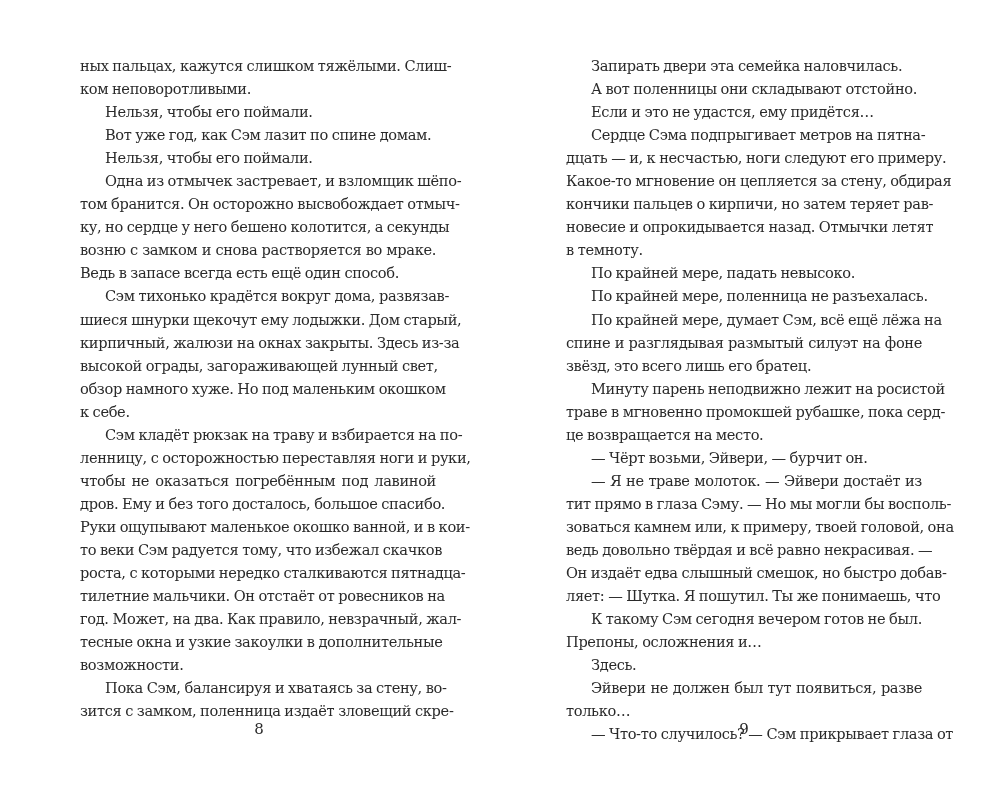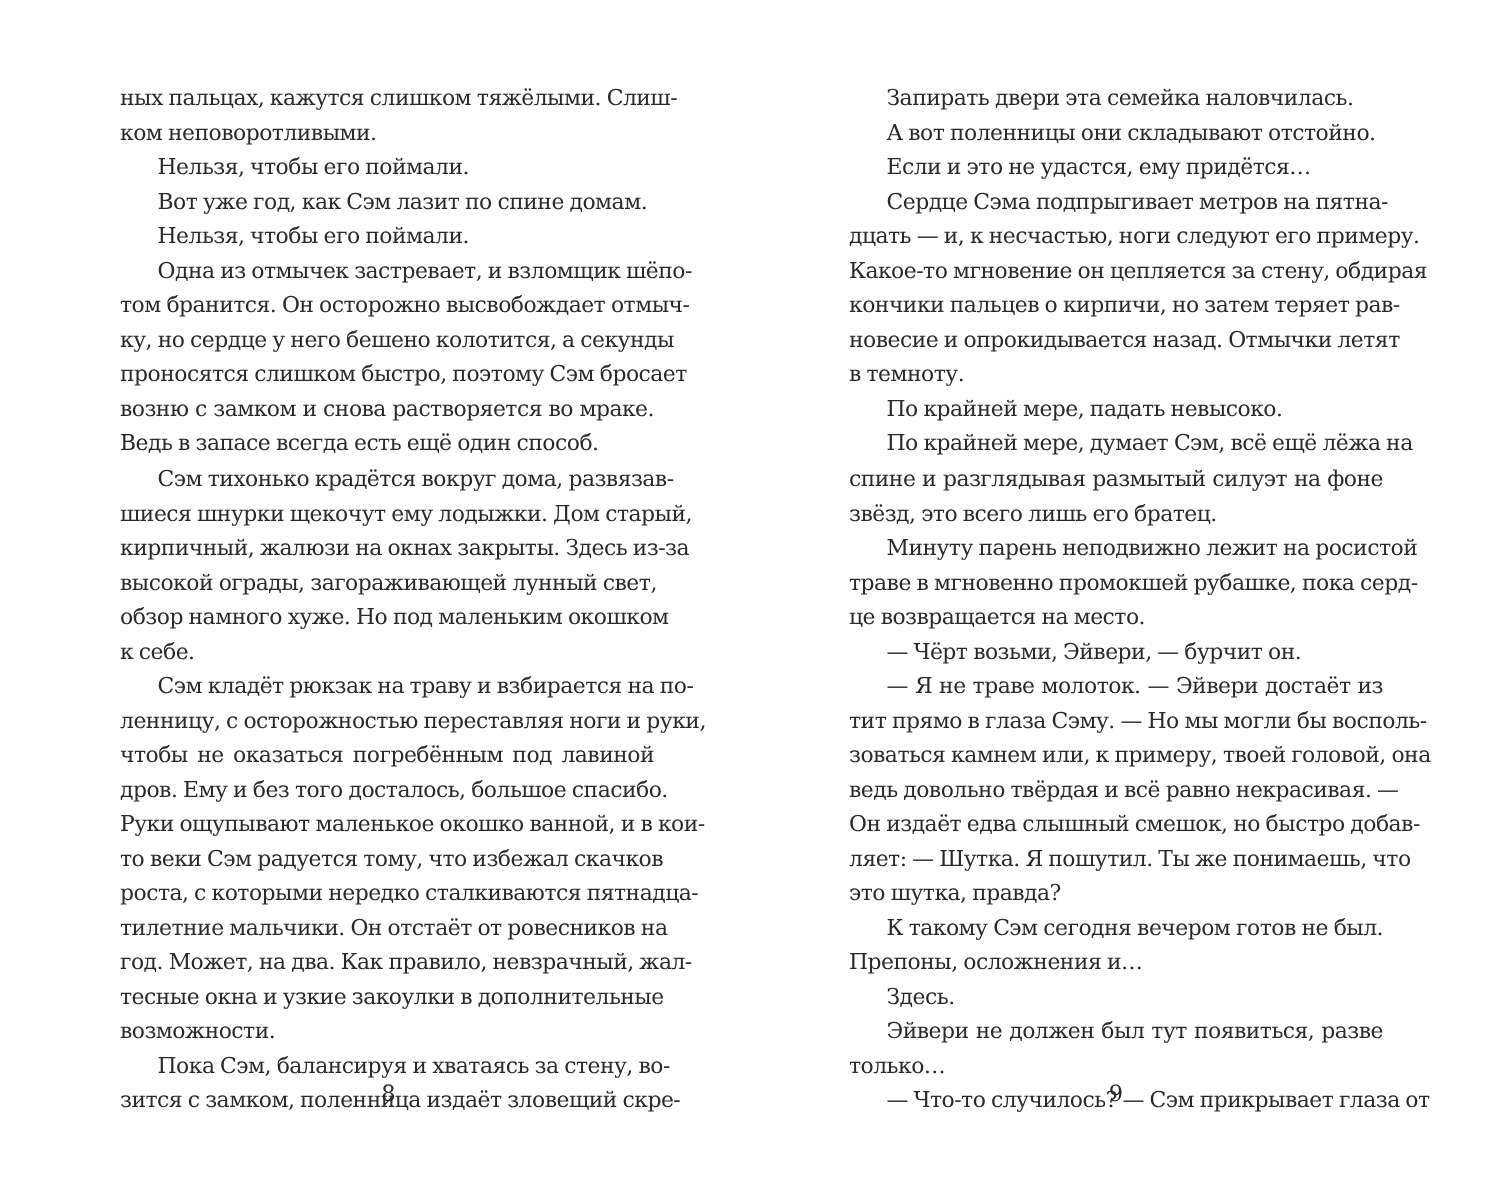--- a/index.html
+++ b/index.html
@@ -55,21 +55,20 @@
 <div class="page left">
   <div class="text-block" id="left-text">
       <span class="line">ных пальцах, кажутся слишком тяжёлыми. Слиш-</span>
       <span class="line last">ком неповоротливыми.</span>
       <span class="line indent last">Нельзя, чтобы его поймали.</span>
       <span class="line indent last">Вот уже год, как Сэм лазит по спине домам.</span>
       <span class="line indent last">Нельзя, чтобы его поймали.</span>
       <span class="line indent">Одна из отмычек застревает, и взломщик шёпо-</span>
       <span class="line">том бранится. Он осторожно высвобождает отмыч-</span>
       <span class="line">ку, но сердце у него бешено колотится, а секунды</span>
-      <span class="line">проносятся слишком быстро, поэтому Сэм бросает</span>
       <span class="line">возню с замком и снова растворяется во мраке.</span>
       <span class="line last">Ведь в запасе всегда есть ещё один способ.</span>
       <span class="line indent">Сэм тихонько крадётся вокруг дома, развязав-</span>
       <span class="line">шиеся шнурки щекочут ему лодыжки. Дом старый,</span>
       <span class="line">кирпичный, жалюзи на окнах закрыты. Здесь из-за</span>
       <span class="line">высокой ограды, загораживающей лунный свет,</span>
       <span class="line">обзор намного хуже. Но под маленьким окошком</span>
       <span class="line last">к себе.</span>
       <span class="line indent">Сэм кладёт рюкзак на траву и взбирается на по-</span>
       <span class="line">ленницу, с осторожностью переставляя ноги и руки,</span>
@@ -93,34 +92,34 @@
       <span class="line indent last">Запирать двери эта семейка наловчилась.</span>
       <span class="line indent last">А вот поленницы они складывают отстойно.</span>
       <span class="line indent last">Если и это не удастся, ему придётся…</span>
       <span class="line indent">Сердце Сэма подпрыгивает метров на пятна-</span>
       <span class="line">дцать — и, к несчастью, ноги следуют его примеру.</span>
       <span class="line">Какое-то мгновение он цепляется за стену, обдирая</span>
       <span class="line">кончики пальцев о кирпичи, но затем теряет рав-</span>
       <span class="line">новесие и опрокидывается назад. Отмычки летят</span>
       <span class="line last">в темноту.</span>
       <span class="line indent last">По крайней мере, падать невысоко.</span>
+      <span class="line indent last">По крайней мере, поленница не разъехалась.</span>
       <span class="line indent">По крайней мере, думает Сэм, всё ещё лёжа на</span>
       <span class="line">спине и разглядывая размытый силуэт на фоне</span>
       <span class="line last">звёзд, это всего лишь его братец.</span>
       <span class="line indent">Минуту парень неподвижно лежит на росистой</span>
       <span class="line">траве в мгновенно промокшей рубашке, пока серд-</span>
       <span class="line last">це возвращается на место.</span>
       <span class="line indent last">— Чёрт возьми, Эйвери, — бурчит он.</span>
       <span class="line indent">— Я не траве молоток. — Эйвери достаёт из</span>
       <span class="line">тит прямо в глаза Сэму. — Но мы могли бы восполь-</span>
       <span class="line">зоваться камнем или, к примеру, твоей головой, она</span>
       <span class="line">ведь довольно твёрдая и всё равно некрасивая. —</span>
       <span class="line">Он издаёт едва слышный смешок, но быстро добав-</span>
       <span class="line">ляет: — Шутка. Я пошутил. Ты же понимаешь, что</span>
-      <span class="line last">это шутка, правда?</span>
       <span class="line indent">К такому Сэм сегодня вечером готов не был.</span>
       <span class="line last">Препоны, осложнения и…</span>
       <span class="line indent last">Здесь.</span>
       <span class="line indent">Эйвери не должен был тут появиться, разве</span>
       <span class="line last">только…</span>
       <span class="line indent">— Что-то случилось? — Сэм прикрывает глаза от</span>
     </div>
 </div>
 <div class="page-number right">9</div>
 

